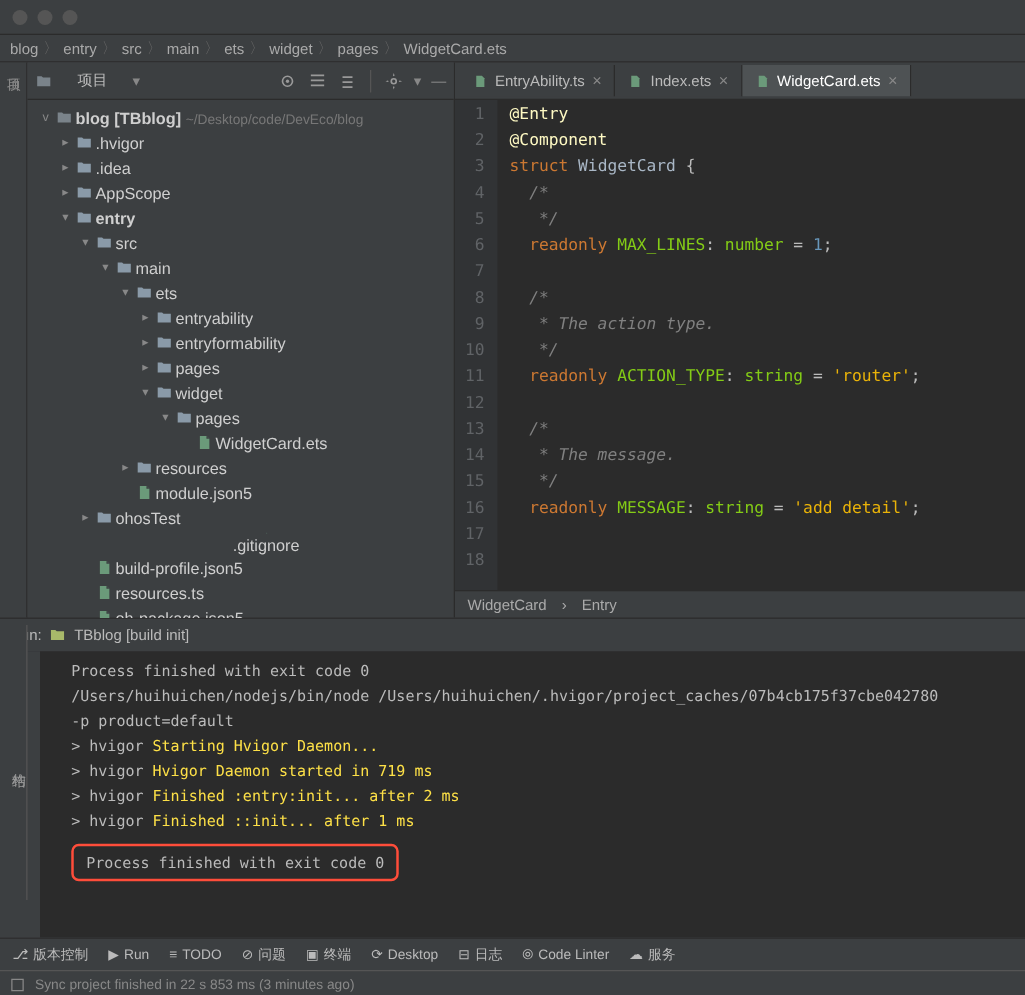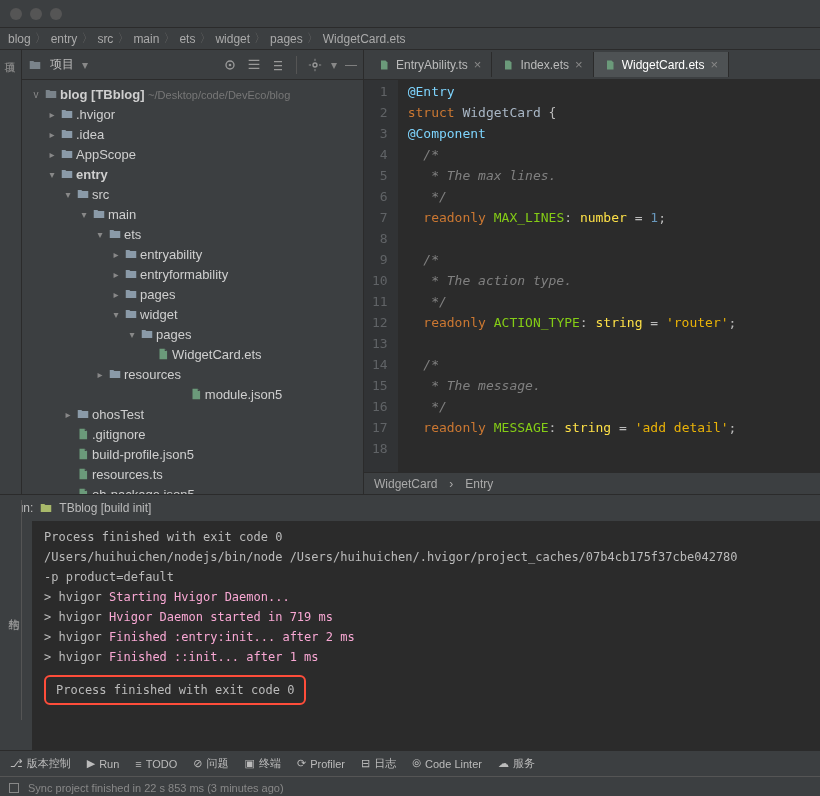--- a/index.html
+++ b/index.html
@@ -8,21 +8,21 @@
 .traffic { display:flex; gap:8px; padding:0 10px; }
 .tdot { width:12px; height:12px; border-radius:50%; background:#555; }
 .title { position:absolute; left:0; right:0; text-align:center; color:#9a9a9a; font-size:13px; }
 .breadcrumb { height:22px; background:#3c3f41; display:flex; align-items:center; padding:2px 8px; gap:4px; border-bottom:1px solid #2b2b2b; font-size:12px; }
 .breadcrumb .sep { color:#666; }
 .breadcrumb .crumb { color:#aaa; }
 .main { display:flex; height:444px; }
 .sidetab { width:22px; background:#3c3f41; border-right:1px solid #2b2b2b; writing-mode:vertical-rl; text-orientation:mixed; color:#888; padding:4px; font-size:11px; }
 .projpanel { width:342px; background:#3c3f41; border-right:1px solid #2b2b2b; display:flex; flex-direction:column; }
 .projheader { height:30px; background:#3c3f41; border-bottom:1px solid #2b2b2b; display:flex; align-items:center; justify-content:space-between; padding:0 6px; }
-.projheader-left { display:flex; align-items:center; gap:8px;text-align:center; }
+.projheader-left { display:flex; align-items:center; gap:20px;text-align:center; }
 .projheader-right { display:flex; align-items:center; gap:8px; color:#999; }
 .projheader-right .sep { width:1px; height:18px; background:#555; margin:0 2px; }
 .projheader-right svg { cursor:pointer; }
 .tree { flex:1; overflow:auto; padding:4px 0 4px 8px; font-size:13px; }
 .tree-row { display:flex; align-items:center; height:20px; gap:2px; }
 .tree-row .chev { width:12px; text-align:center; color:#888; font-size:10px; }
 .tree-label { color:#cfcfcf; }
 .bold { font-weight:700; }
 .muted { color:#777; font-size:11px; }
 .editor { flex:1; display:flex; flex-direction:column; background:#2b2b2b; }
@@ -30,35 +30,35 @@
 .tabsrow { display:flex; gap:0; }
 .tab { padding:5px 10px; background:#3c3f41; color:#bbb; display:flex; align-items:center; gap:6px; font-size:12px; border-right:1px solid #2b2b2b; }
 .tab.active { background:#4e5254; color:#fff; }
 .tab .close { color:#888; font-size:13px; }
 .codewrap { flex:1; display:flex; overflow:auto; font-family:Menlo,Consolas,monospace; font-size:13px; }
 .gutter { background:#313335; text-align:right; padding:4px 10px 4px 8px; color:#606366; }
 .gutter .ln { height:21px; }
 .code { padding:4px 0 4px 10px; }
 .code .cl { height:21px; white-space:pre; }
 .kw { color:#cc7832; }
-.ann { color:#7dd3fc; }
+.ann { color:#fef9c3; }
 .cname { color:#a9b7c6; }
 .cm { color:#808080; font-style:italic; }
 .nm { color:#6897bb; }
 .str { color:#eab308; }
 .id { color:#84cc16; }
-.ty { color:#fde047; }
+.ty { color:#84cc16; }
 .crumbbar { height:22px; background:#3c3f41; border-top:1px solid #2b2b2b; display:flex; align-items:center; padding:0 10px; gap:12px; font-size:12px; color:#aaa; }
 .runpanel { height:256px; border-top:1px solid #2b2b2b; background:#2b2b2b; display:flex; flex-direction:column; }
 .runhead { height:26px; background:#3c3f41; display:flex; align-items:center; padding:0 8px; gap:6px; }
 .runbody { flex:1; display:flex; }
 .runside { width:32px; background:#3c3f41; display:flex; flex-direction:column; align-items:center; gap:10px; padding:6px 0; }
 .runside svg,.runside span { cursor:pointer; }
-.runout { flex:1; padding:6px 12px; font-family:Menlo,Consolas,monospace; font-size:12px; color:#bbb; overflow:auto; line-height:20px; }
-.runout .sg { color:#f9a8d4; }
+.runout { flex:1; padding:6px 12px; font-family:Menlo,Consolas,monospace; font-size:12px; color:#bbb; overflow:auto; line-height:20px;margin-left:13px; }
+.runout .sg { color:#fde047; }
 .hl { display:inline-block; border:2px solid #ff4d3a; border-radius:6px; padding:3px 10px; margin-top:8px; }
 .sidetab-left { position:absolute; left:0; top:500px; width:22px; height:220px; background:#3c3f41; border-right:1px solid #555; writing-mode:vertical-rl; text-orientation:mixed; display:flex; flex-direction:column; align-items:center; gap:12px; padding:6px 0; font-size:11px; color:#999; }
 .bottombar { height:26px; background:#3c3f41; border-top:1px solid #2b2b2b; display:flex; align-items:center; gap:16px; padding:0 10px; font-size:11px; }
 .bottombar .bitem { display:flex; align-items:center; gap:4px; cursor:pointer; }
 .statusbar { height:22px; background:#3c3f41; border-top:1px solid #555; display:flex; align-items:center; padding:0 8px; gap:8px; font-size:11px; color:#888; }
 svg { display:block; }
 .folder { fill:#7a838a; }
 </style>
 </head>
 <body>
@@ -221,36 +221,36 @@
           </svg>
           <span class="tree-label ">WidgetCard.ets</span>
         </div>
         <div class="tree-row" style="padding-left: 64px;">
           <span class="chev">▸</span>
           <svg width="14" height="14" viewBox="0 0 24 24">
             <path fill="#8a9aa8" d="M3 5h6l2 2h10v12H3z"></path>
           </svg>
           <span class="tree-label ">resources</span>
         </div>
-        <div class="tree-row" style="padding-left: 64px; justify-content: center;">
+        <div class="tree-row" style="padding-left: 64px;">
           <span class="chev"></span>
           <svg width="14" height="14" viewBox="0 0 24 24">
             <path fill="#6b9a7a" d="M6 3h9l4 4v14H6z"></path>
             <path fill="#3c3f41" d="M15 3v4h4"></path>
           </svg>
           <span class="tree-label ">module.json5</span>
         </div>
         <div class="tree-row" style="padding-left: 32px;">
           <span class="chev">▸</span>
           <svg width="14" height="14" viewBox="0 0 24 24">
             <path fill="#8a9aa8" d="M3 5h6l2 2h10v12H3z"></path>
           </svg>
           <span class="tree-label ">ohosTest</span>
         </div>
-        <div class="tree-row" style="padding-left: 32px;">
+        <div class="tree-row" style="padding-left: 32px; flex-direction: column;">
           <span class="chev"></span>
           <svg width="14" height="14" viewBox="0 0 24 24">
             <path fill="#6b9a7a" d="M6 3h9l4 4v14H6z"></path>
             <path fill="#3c3f41" d="M15 3v4h4"></path>
           </svg>
           <span class="tree-label ">.gitignore</span>
         </div>
         <div class="tree-row" style="padding-left: 32px;">
           <span class="chev"></span>
           <svg width="14" height="14" viewBox="0 0 24 24">
@@ -320,24 +320,23 @@
           <div class="ln">12</div>
           <div class="ln">13</div>
           <div class="ln">14</div>
           <div class="ln">15</div>
           <div class="ln">16</div>
           <div class="ln">17</div>
           <div class="ln">18</div>
         </div>
       <div class="code" id="code">
           <div class="cl"><span class="ann">@Entry</span></div>
+          <div class="cl"><span class="ann">@Component</span></div>
           <div class="cl"><span class="kw">struct </span><span class="cname">WidgetCard </span><span>{</span></div>
-          <div class="cl"><span class="ann">@Component</span></div>
           <div class="cl"><span class="cm">  /*</span></div>
-          <div class="cl"><span class="cm">   * The max lines.</span></div>
           <div class="cl"><span class="cm">   */</span></div>
           <div class="cl"><span>  </span><span class="kw">readonly </span><span class="id">MAX_LINES</span><span>: </span><span class="ty">number</span><span> = </span><span class="nm">1</span><span>;</span></div>
           <div class="cl"></div>
           <div class="cl"><span class="cm">  /*</span></div>
           <div class="cl"><span class="cm">   * The action type.</span></div>
           <div class="cl"><span class="cm">   */</span></div>
           <div class="cl"><span>  </span><span class="kw">readonly </span><span class="id">ACTION_TYPE</span><span>: </span><span class="ty">string</span><span> = </span><span class="str">'router'</span><span>;</span></div>
           <div class="cl"></div>
           <div class="cl"><span class="cm">  /*</span></div>
           <div class="cl"><span class="cm">   * The message.</span></div>
@@ -403,21 +402,21 @@
   <span>结构</span>
 
 </div>
 
 <div class="bottombar">
   <span class="bitem">⎇ <span>版本控制</span></span>
   <span class="bitem">▶ <span>Run</span></span>
   <span class="bitem">≡ <span>TODO</span></span>
   <span class="bitem">⊘ <span>问题</span></span>
   <span class="bitem">▣ <span>终端</span></span>
-  <span class="bitem">⟳ <span>Profiler</span></span>
+  <span class="bitem">⟳ <span>Desktop</span></span>
   <span class="bitem">⊟ <span>日志</span></span>
   <span class="bitem">⦾ <span>Code Linter</span></span>
   <span class="bitem">☁ <span>服务</span></span>
 </div>
 
 <div class="statusbar">
   <svg width="12" height="12" viewBox="0 0 24 24">
       <rect x="3" y="3" width="18" height="18" fill="none" stroke="#888" stroke-width="2"></rect>
     </svg>
   <span>Sync project finished in 22 s 853 ms (3 minutes ago)</span>

